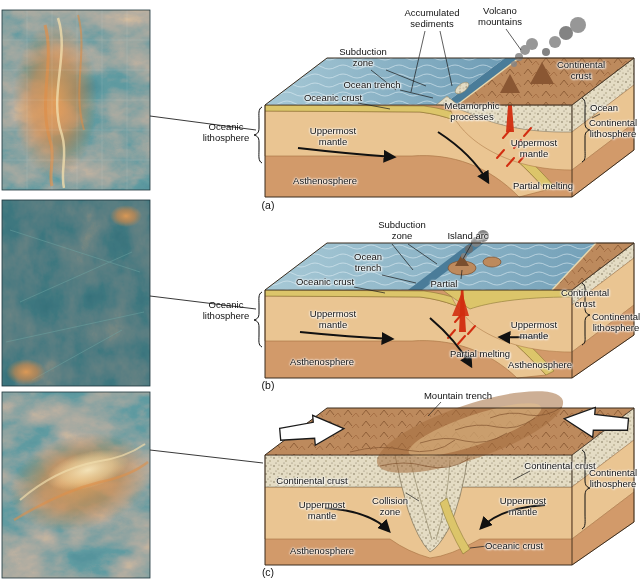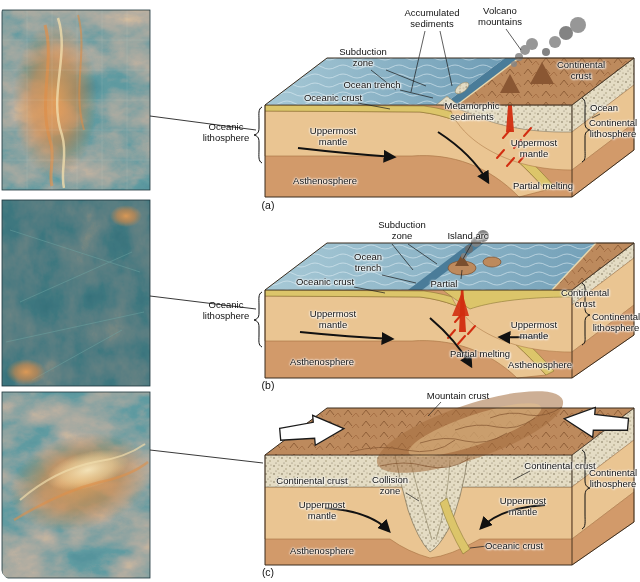--- a/index.html
+++ b/index.html
@@ -1,17 +1,17 @@
 <!DOCTYPE html>
 <html><head>
 <meta charset="utf-8">
 <style>
   html,body{margin:0;padding:0;background:#fff;}
   .fig{position:relative;width:640px;height:582px;background:#fff;overflow:hidden;
-       font-family:"Liberation Sans",sans-serif;border-radius:18px;}
+       font-family:"Liberation Sans",sans-serif;}
   .fig svg{position:absolute;left:0;top:0;}
   .lbl{position:absolute;font-size:9.5px;line-height:1.12;color:#111;text-align:center;
        transform:translateX(-50%);white-space:nowrap;z-index:5;}
   .lbl.wrap{white-space:normal;}
   .halo{text-shadow:0 0 2px #fff,0 0 2px #fff,0 0 3px #fff,1px 1px 2px #fff;}
   .cap{font-size:10.5px;}
 </style>
 </head>
 <body>
 
@@ -285,21 +285,21 @@
   <path d="M582,450 C586,452 585,457 585,464 L585,480 C585,486 587,487 590,488 C587,489 585,490 585,496 L585,514 C585,522 586,527 582,529" fill="none" stroke="#111" stroke-width="1"></path>
 </g>
 </svg>
 
 <div class="lbl wrap" style="left:432px;top:8px;width:60px">Accumulated sediments</div>
 <div class="lbl wrap" style="left:500px;top:6px;width:50px">Volcano mountains</div>
 <div class="lbl wrap halo" style="left:363px;top:47px;width:54px">Subduction zone</div>
 <div class="lbl halo" style="left:372px;top:80px">Ocean trench</div>
 <div class="lbl halo" style="left:333px;top:93px">Oceanic crust</div>
 <div class="lbl wrap halo" style="left:581px;top:60px;width:54px">Continental crust</div>
-<div class="lbl wrap halo" style="left:472px;top:101px;width:62px">Metamorphic sediments</div>
+<div class="lbl wrap halo" style="left:472px;top:101px;width:62px">Metamorphic processes</div>
 <div class="lbl halo" style="left:604px;top:103px">Ocean</div>
 <div class="lbl wrap" style="left:226px;top:122px;width:54px">Oceanic lithosphere</div>
 <div class="lbl wrap halo" style="left:333px;top:126px;width:52px">Uppermost mantle</div>
 <div class="lbl wrap halo" style="left:613px;top:118px;width:54px">Continental lithosphere</div>
 <div class="lbl wrap halo" style="left:534px;top:138px;width:52px">Uppermost mantle</div>
 <div class="lbl halo" style="left:325px;top:176px">Asthenosphere</div>
 <div class="lbl halo" style="left:543px;top:181px">Partial melting</div>
 <div class="lbl cap" style="left:268px;top:200px">(a)</div>
 
 <div class="lbl wrap halo" style="left:402px;top:220px;width:54px">Subduction zone</div>
@@ -310,24 +310,24 @@
 <div class="lbl wrap halo" style="left:585px;top:288px;width:54px">Continental crust</div>
 <div class="lbl wrap" style="left:226px;top:300px;width:54px">Oceanic lithosphere</div>
 <div class="lbl wrap halo" style="left:333px;top:309px;width:52px">Uppermost mantle</div>
 <div class="lbl wrap halo" style="left:616px;top:312px;width:50px">Continental lithosphere</div>
 <div class="lbl wrap halo" style="left:534px;top:320px;width:52px">Uppermost mantle</div>
 <div class="lbl halo" style="left:322px;top:357px">Asthenosphere</div>
 <div class="lbl halo" style="left:480px;top:349px">Partial melting</div>
 <div class="lbl halo" style="left:540px;top:360px">Asthenosphere</div>
 <div class="lbl cap" style="left:268px;top:380px">(b)</div>
 
-<div class="lbl" style="left:458px;top:391px">Mountain crust</div>
+<div class="lbl" style="left:458px;top:391px">Mountain trench</div>
 <div class="lbl halo" style="left:560px;top:461px">Continental crust</div>
 <div class="lbl halo" style="left:312px;top:476px">Continental crust</div>
-<div class="lbl wrap halo" style="left:390px;top:475px;width:44px">Collision zone</div>
+<div class="lbl wrap halo" style="left:390px;top:496px;width:44px">Collision zone</div>
 <div class="lbl wrap halo" style="left:613px;top:468px;width:54px">Continental lithosphere</div>
 <div class="lbl wrap halo" style="left:322px;top:500px;width:52px">Uppermost mantle</div>
 <div class="lbl wrap halo" style="left:523px;top:496px;width:52px">Uppermost mantle</div>
 <div class="lbl halo" style="left:322px;top:546px">Asthenosphere</div>
 <div class="lbl halo" style="left:514px;top:541px">Oceanic crust</div>
 <div class="lbl cap" style="left:268px;top:567px">(c)</div>
 
 </div>
 
 </body></html>

